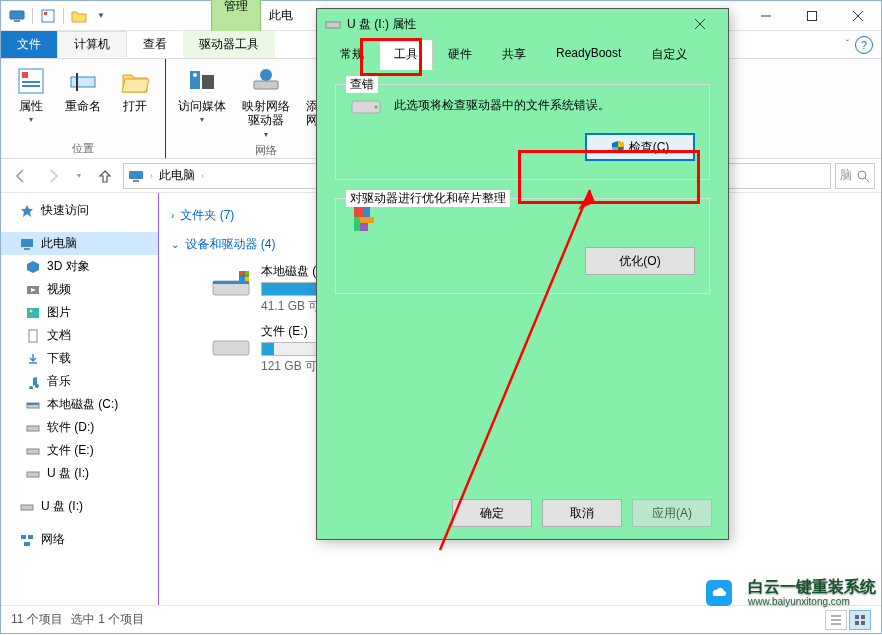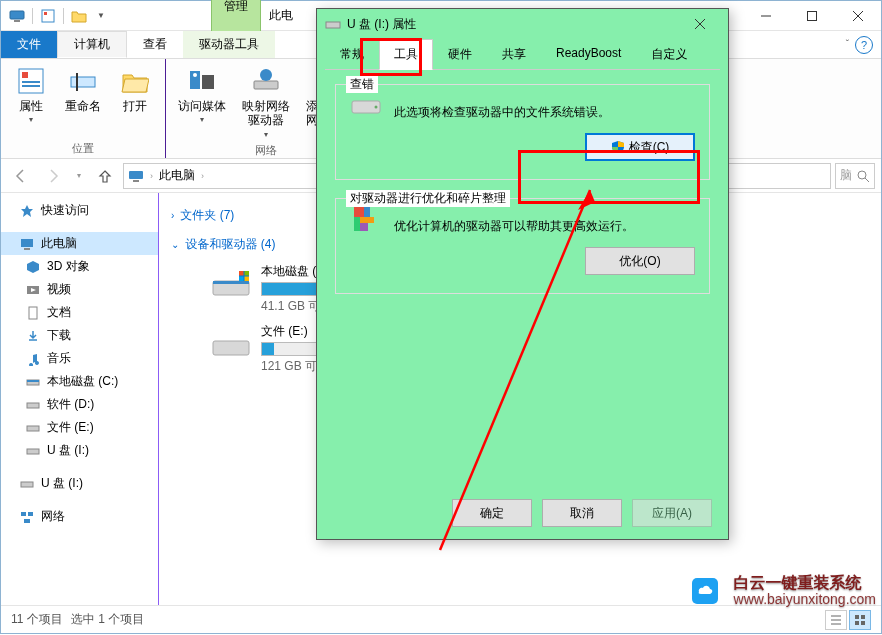--- a/index.html
+++ b/index.html
@@ -76,35 +76,35 @@
 .dlg-titlebar { height: 30px; display: flex; align-items: center; padding: 0 8px; }
 .dlg-title-icon { width: 16px; height: 16px; margin-right: 6px; }
 .dlg-close { margin-left: auto; width: 40px; height: 28px; display: flex; align-items: center; justify-content: center; }
 .dlg-tabs { display: flex; padding: 0 8px; position: relative; }
 .dlg-tab { padding: 6px 14px; border: 1px solid transparent; border-bottom: 1px solid #ccc; position: relative; z-index: 1; }
 .dlg-tab.active { border: 1px solid #ccc; border-bottom-color: #fff; background: #fff; }
 .dlg-tabs::after { content: ""; position: absolute; left: 8px; right: 8px; bottom: 0; height: 1px; background: #ccc; z-index: 0; }
 .dlg-body { padding: 14px 18px; }
 .fieldset { border: 1px solid #ddd; padding: 4px 14px 18px; margin-bottom: 18px; position: relative; }
 .fieldset-legend { position: absolute; top: -9px; left: 10px; background: #fff; padding: 0 4px; }
-.fs-row { display: flex; align-items: flex-end; gap: 12px; }
+.fs-row { display: flex; align-items: center; gap: 12px; }
 .fs-icon { width: 32px; height: 32px; flex-shrink: 0; display: flex; align-items: center; justify-content: center; }
 .fs-text { flex: 1; }
 .fs-btn-row { display: flex; justify-content: flex-end; margin-top: 12px; }
 .winbutton { min-width: 110px; height: 28px; border: 1px solid #adadad; background: #e1e1e1; display: flex; align-items: center; justify-content: center; gap: 4px; padding: 0 12px; }
 .winbutton.highlighted { border: 2px solid #0078d7; background: #e5f1fb; }
 .shield { width: 14px; height: 14px; }
 .dlg-buttons { position: absolute; bottom: 12px; right: 16px; display: flex; gap: 10px; }
 
 
 .red-box { position: absolute; border: 3px solid #ff0000; z-index: 20; pointer-events: none; }
 .arrow-svg { position: absolute; z-index: 21; pointer-events: none; }
 
 
-.watermark { position: absolute; right: 6px; bottom: 28px; z-index: 30; display: flex; align-items: center; gap: 16px; color: #7f1d1d; font-size: 16px; text-shadow: 0 1px 2px rgba(0,0,0,0.4); }
+.watermark { position: absolute; right: 6px; bottom: 28px; z-index: 30; display: flex; align-items: center; gap: 16px; color: #14532d; font-size: 16px; text-shadow: 0 1px 2px rgba(0,0,0,0.4); }
 .wm-icon { width: 26px; height: 26px; background: #1da1f2; border-radius: 5px; display: flex; align-items: center; justify-content: center; color: #fff; }
 
 svg { display: block; }
 </style>
 </head>
 <body>
 
 <div class="explorer">
 
   <div class="titlebar">
@@ -313,20 +313,29 @@
           <span>3D 对象</span>
         </div>
       <div class="nav-item">
           <span class="nav-icon">
             <svg width="14" height="14">
               <rect x="1" y="3" width="12" height="8" fill="#888"></rect>
               <path d="M5 5 L10 7 L5 9 Z" fill="#fff"></path>
             </svg>
           </span>
           <span>视频</span>
+        </div>
+      <div class="nav-item">
+          <span class="nav-icon">
+            <svg width="14" height="14">
+              <rect x="1" y="2" width="12" height="10" fill="#35b8b0"></rect>
+              <circle cx="5" cy="5" r="1.5" fill="#ffd969"></circle>
+            </svg>
+          </span>
+          <span>图片</span>
         </div>
       <div class="nav-item">
           <span class="nav-icon">
             <svg width="14" height="14">
               <rect x="3" y="1" width="8" height="12" fill="#fff" stroke="#888"></rect>
             </svg>
           </span>
           <span>文档</span>
         </div>
       <div class="nav-item">
@@ -522,21 +531,20 @@
       <div class="fs-row">
         <span class="fs-icon">
             <svg width="32" height="32" viewBox="0 0 32 32">
               <rect x="4" y="4" width="10" height="10" fill="#e74c3c"></rect>
               <rect x="14" y="4" width="6" height="10" fill="#3a8ac9"></rect>
               <rect x="4" y="14" width="6" height="14" fill="#2ecc71"></rect>
               <rect x="10" y="14" width="14" height="6" fill="#f39c12"></rect>
               <rect x="10" y="20" width="8" height="8" fill="#9b59b6"></rect>
             </svg>
           </span>
-        <div class="fs-text">优化计算机的驱动器可以帮助其更高效运行。</div>
       </div>
       <div class="fs-btn-row">
         <div class="winbutton">
           <span>优化(O)</span>
         </div>
       </div>
     </div>
   </div>
   <div class="dlg-buttons">
     <div class="winbutton" style="min-width:80px">
@@ -560,15 +568,15 @@
 </svg>
 
 <div class="watermark">
   <div class="wm-icon">
       <svg width="18" height="18" viewBox="0 0 18 18">
         <path d="M3 10 C2 7 5 5 7 6 C8 3 13 3 14 7 C17 7 17 11 14 12 L5 12 C3 12 2 11 3 10 Z" fill="#fff"></path>
       </svg>
     </div>
   <div style="display:flex;flex-direction:column;line-height:1.1">
     <span style="font-weight:bold">白云一键重装系统</span>
-    <span style="font-size:14px;opacity:0.9">www.baiyunxitong.com</span>
+    <span style="font-size:10px;opacity:0.9">www.baiyunxitong.com</span>
   </div>
 </div>
 
 </body></html>

